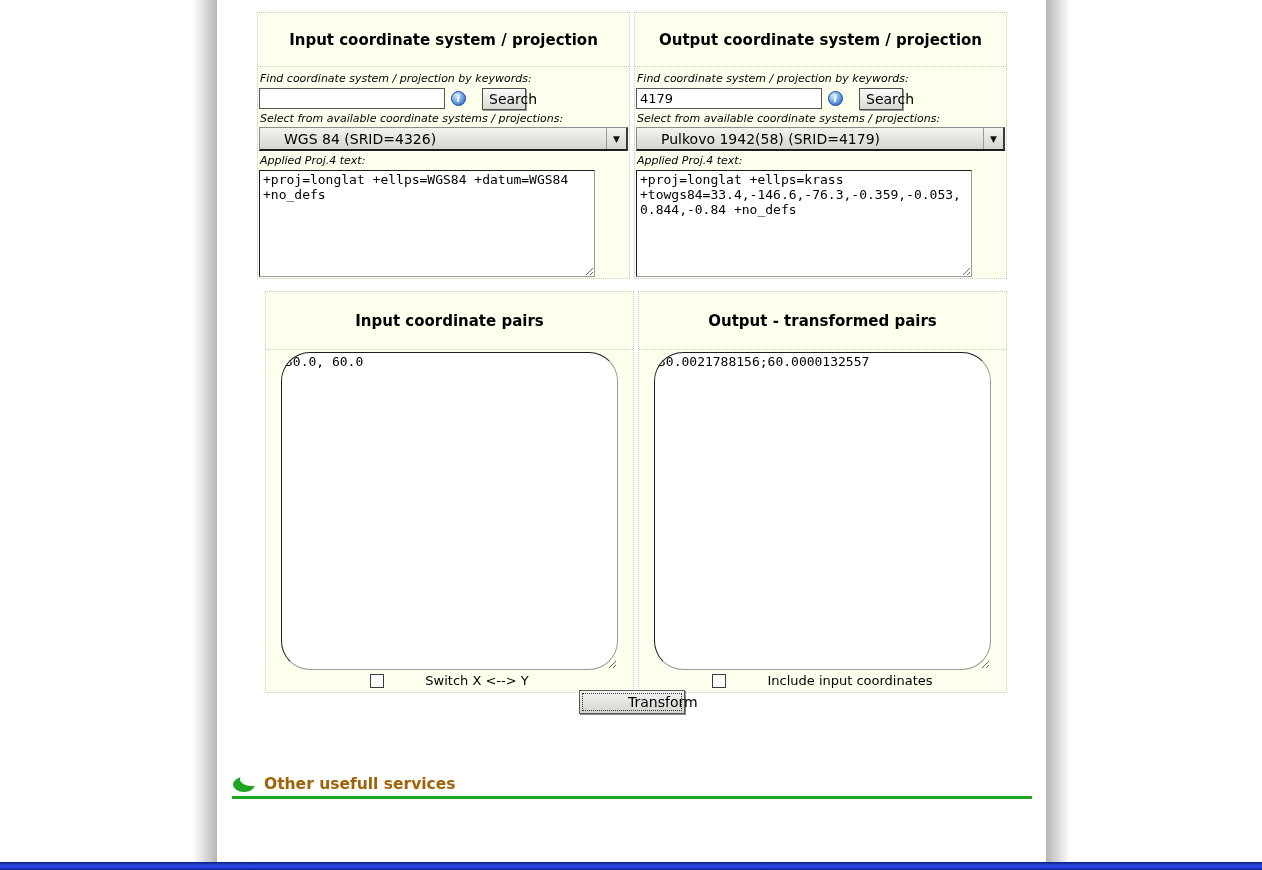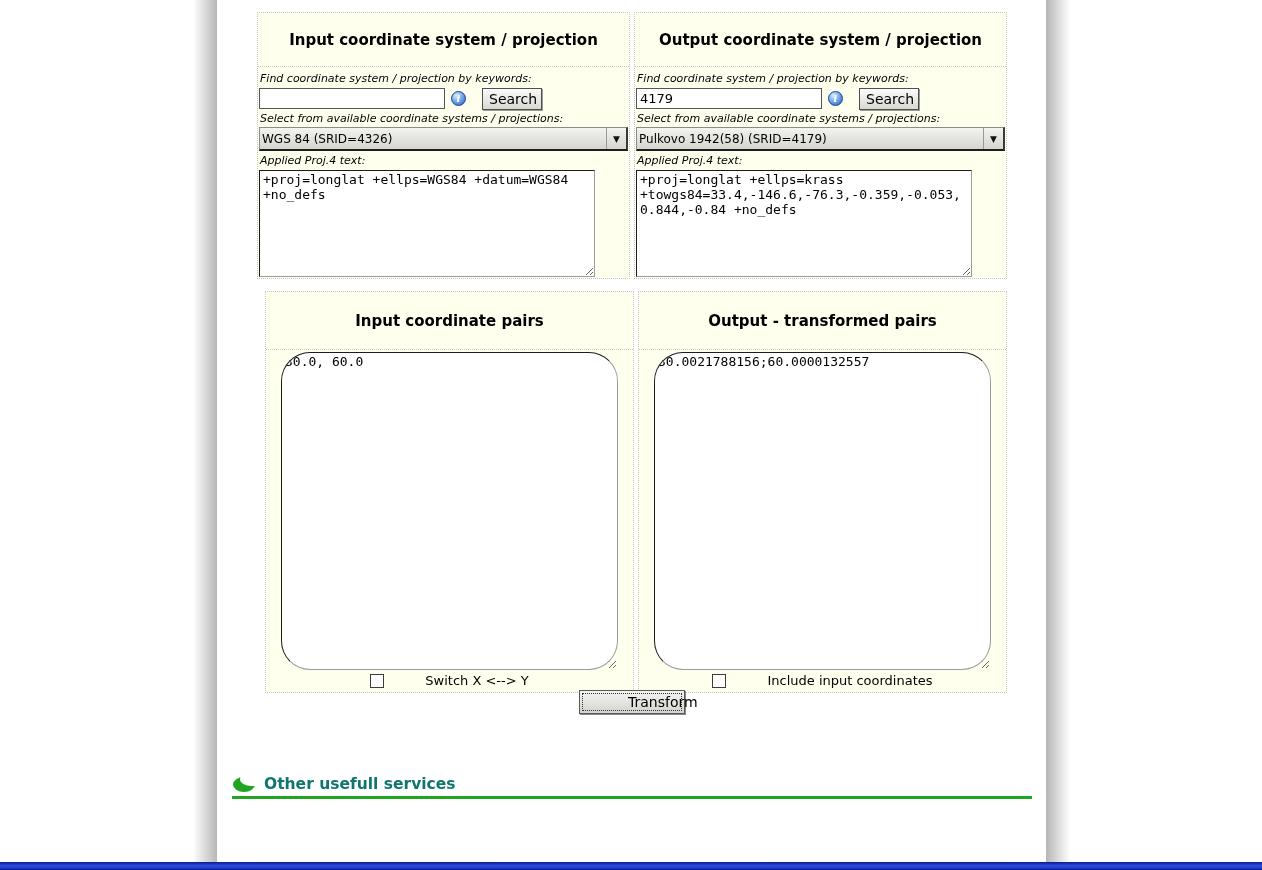--- a/index.html
+++ b/index.html
@@ -34,28 +34,28 @@
 
   .ital-label { font-style:italic; font-size:11px; line-height:15px; margin:1px 0 1px 1px; white-space:nowrap; }
   .find-row { display:flex; align-items:center; height:23px; margin:1px 0 1px 0; }
   .keywords-input { width:178px; height:17px; border:1px solid #565656; background:#fff;
     font:13px "DejaVu Sans","Liberation Sans",sans-serif; padding:1px 3px; }
   .info-icon { flex:none; width:15px; height:15px; margin-left:6px; border-radius:50%;
     background:radial-gradient(circle at 35% 28%, #dcedfc 0%, #7fb4ec 40%, #2257c4 100%);
     border:1px solid #1a3f9e; box-sizing:border-box;
     color:#fff; font:italic bold 10px "DejaVu Serif","Liberation Serif",serif;
     display:flex; align-items:center; justify-content:center; }
-  .search-btn { margin-left:16px; width:60px; height:22px;
+  .search-btn { margin-left:16px; width:44px; height:22px;
     background:linear-gradient(#fbfbfa,#d9d9d3); border:1px solid #4e4e4e;
     box-shadow:1px 1px 0 #999; font:14px "DejaVu Sans","Liberation Sans",sans-serif; }
 
   .fake-select { height:21px; margin:1px 1px 2px 0; cursor:default;
     border:1px solid #8b8b8b; border-right:2px solid #3a3a3a; border-bottom:2px solid #1d1d1d;
     background:linear-gradient(#f3f3ef,#d6d6d0); display:flex; align-items:center; }
-  .sel-value { flex:1; padding-left:2px; font-size:12px; white-space:nowrap; overflow:hidden; }
+  .sel-value { flex:1; padding-left:24px; font-size:14px; white-space:nowrap; overflow:hidden; }
   .sel-arrow { width:19px; align-self:stretch; border-left:1px solid #9a9a9a;
     display:flex; align-items:center; justify-content:center; font-size:9px; color:#111; }
 
   textarea { box-sizing:border-box; background:#fff; resize:both;
     border:1px solid #9b9b9b; border-top-color:#1c1c1c; border-left-color:#1c1c1c;
     font:13px "DejaVu Sans Mono","Liberation Mono",monospace; padding:1px 3px; }
   .proj4-ta { width:336px; height:107px; margin-top:1px; }
   .pairs-ta { display:block; width:337px; height:318px; margin:2px auto 0 auto;border-radius:29px; }
 
   .check-row { height:21px; display:flex; align-items:center; justify-content:center; font-size:13px;gap:32px; }
@@ -66,21 +66,21 @@
     background:linear-gradient(#f3f3f1,#d5d5cf); border:1px solid #585858;
     box-shadow:1px 1px 0 #8a8a8a; outline:1px dotted #333; outline-offset:-4px;
     font:14px "DejaVu Sans","Liberation Sans",sans-serif;padding-left:48px; }
 
   .services-row { position:absolute; left:16px; top:775px; display:flex; align-items:center; }
   .crescent { position:relative; width:23px; height:18px; margin-right:8px; overflow:hidden; }
   .crescent::before { content:""; position:absolute; left:0; top:2px; width:22px; height:15px;
     background:#1fa51f; border-radius:50%; }
   .crescent::after { content:""; position:absolute; left:7px; top:-3px; width:23px; height:14px;
     background:#fff; border-radius:50%; }
-  .services-title { margin:0; font-size:15.5px; font-weight:bold; color:#0f766e; }
+  .services-title { margin:0; font-size:15.5px; font-weight:bold; color:#a16207; }
   .green-rule { position:absolute; left:15px; top:796px; width:800px; height:3px; background:#1fa51f; }
 </style>
 </head>
 <body>
 
 <div class="shadow-left"></div>
 <div class="shadow-right"></div>
 
 <div class="content-column">
 

